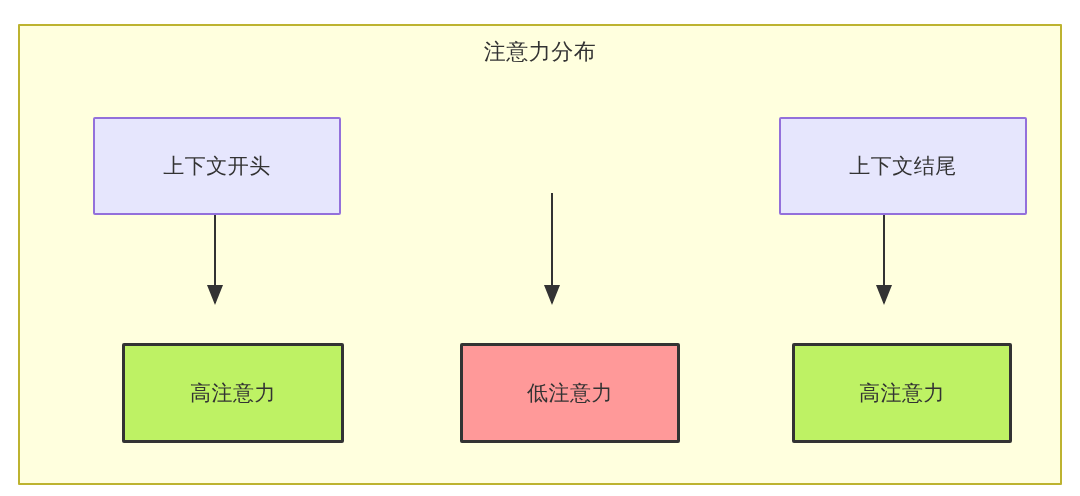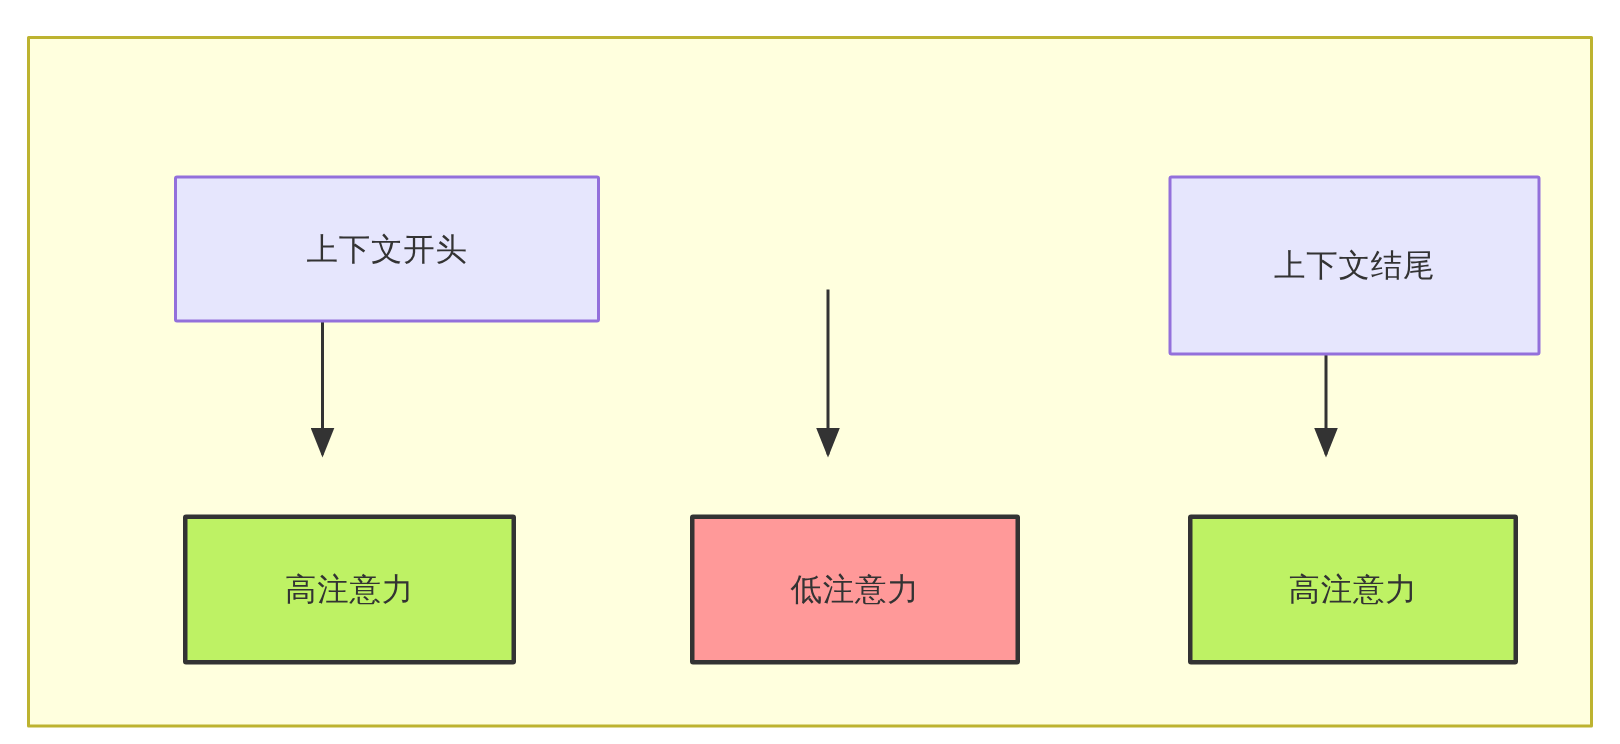--- a/index.html
+++ b/index.html
@@ -64,23 +64,23 @@
     background: #bef264;
     border: 3px solid #333333;
     border-radius: 2px;
   }
   .node-lo {
     background: #f99;
     border: 3px solid #333333;
     border-radius: 2px;
   }
   
-  .pos-ctx-start  { left: 96px;  top: 91px;  width: 284px; height: 98px; }
+  .pos-ctx-start  { left: 73px;  top: 91px;  width: 248px; height: 98px; }
   .pos-ctx-middle { left: 428px; top: 91px;  width: 244px; height: 98px; }
-  .pos-ctx-end    { left: 759px; top: 91px;  width: 248px; height: 120px; }
+  .pos-ctx-end    { left: 759px; top: 91px;  width: 248px; height: 98px; }
   
   .pos-attn-1 { left: 102px; top: 317px; width: 222px; height: 100px; }
   .pos-attn-2 { left: 440px; top: 317px; width: 220px; height: 100px; text-align: center; }
   .pos-attn-3 { left: 772px; top: 317px; width: 220px; height: 100px; }
 
   
   .edge-layer {
     position: absolute;
     left: 0; top: 0;
     width: 1044px;
@@ -89,20 +89,21 @@
     pointer-events: none;
   }
 </style>
 </head>
 <body>
 
 <div id="canvas">
 
   <div class="subgraph">
 
+    <div class="subgraph-title">注意力分布</div>
 
     <svg class="edge-layer" viewBox="0 0 1044 461" width="1044" height="461">
       <defs>
         <marker id="arrowhead" markerWidth="10" markerHeight="8" refX="9" refY="4" orient="auto" markerUnits="strokeWidth">
           <path d="M0,0 L10,4 L0,8 z" fill="#333333"></path>
         </marker>
       </defs>
 
       <g>
         <line x1="195" y1="167" x2="195" y2="277" stroke="#333333" stroke-width="2" marker-end="url(#arrowhead)"></line>

